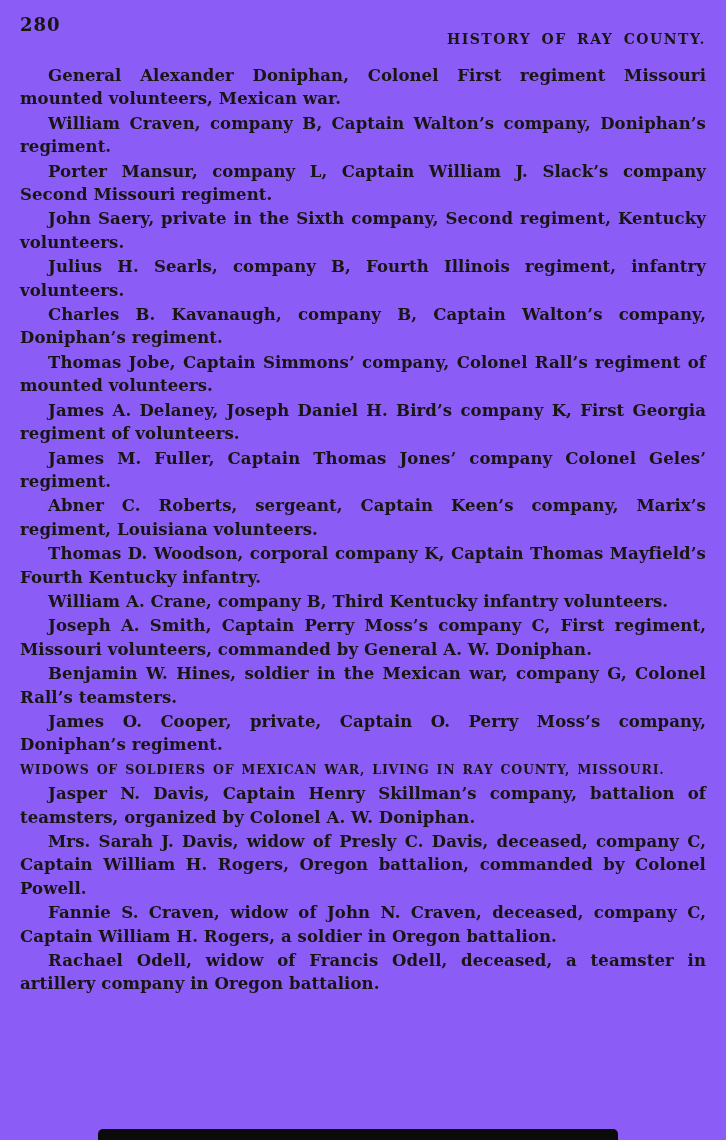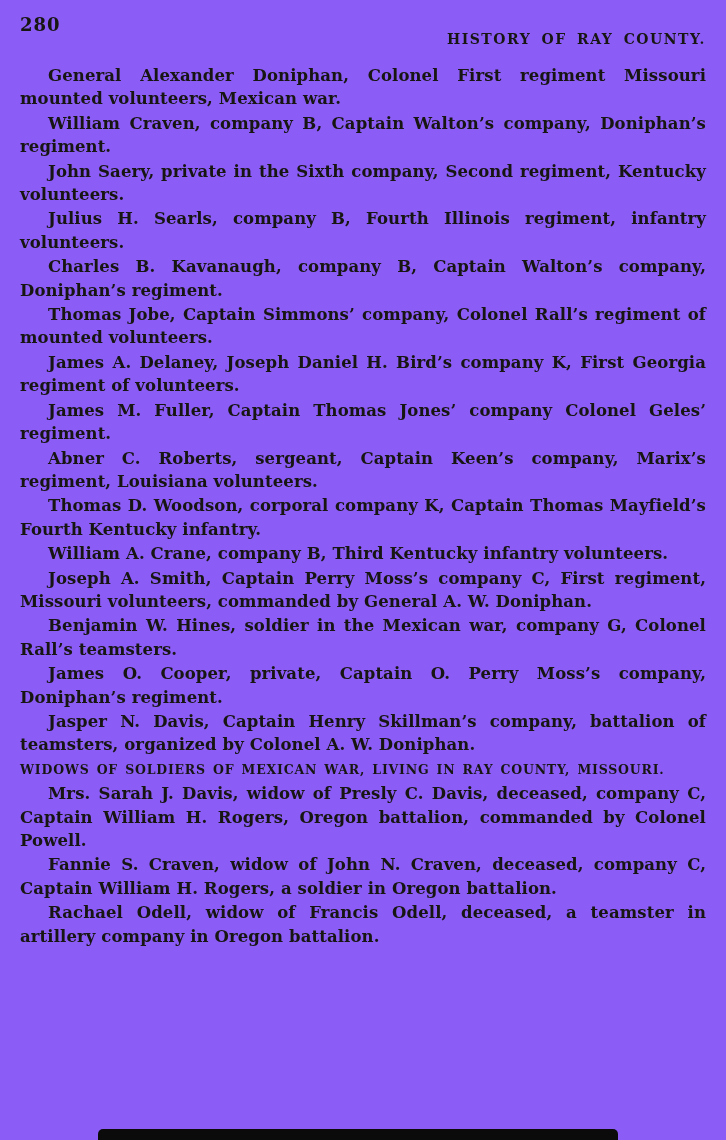--- a/index.html
+++ b/index.html
@@ -81,34 +81,35 @@
 <div class="page">
 
   <div class="page-header">
     <span class="page-number">280</span>
     <span class="running-title">HISTORY OF RAY COUNTY.</span>
   </div>
 
   <div class="page-text">
       <p class="para indent">General Alexander Doniphan, Colonel First regiment Missouri mounted volunteers, Mexican war.</p>
       <p class="para indent">William Craven, company B, Captain Walton’s company, Doniphan’s regiment.</p>
+      <p class="para indent">Porter Mansur, company L, Captain William J. Slack’s company Second Missouri regiment.</p>
       <p class="para indent">John Saery, private in the Sixth company, Second regiment, Kentucky volunteers.</p>
       <p class="para indent">Julius H. Searls, company B, Fourth Illinois regiment, infantry volunteers.</p>
       <p class="para indent">Charles B. Kavanaugh, company B, Captain Walton’s company, Doniphan’s regiment.</p>
       <p class="para indent">Thomas Jobe, Captain Simmons’ company, Colonel Rall’s regiment of mounted volunteers.</p>
       <p class="para indent">James A. Delaney, Joseph Daniel H. Bird’s company K, First Georgia regiment of volunteers.</p>
       <p class="para indent">James M. Fuller, Captain Thomas Jones’ company Colonel Geles’ regiment.</p>
       <p class="para indent">Abner C. Roberts, sergeant, Captain Keen’s company, Marix’s regiment, Louisiana volunteers.</p>
       <p class="para indent">Thomas D. Woodson, corporal company K, Captain Thomas Mayfield’s Fourth Kentucky infantry.</p>
       <p class="para indent">William A. Crane, company B, Third Kentucky infantry volunteers.</p>
       <p class="para indent">Joseph A. Smith, Captain Perry Moss’s company C, First regiment, Missouri volunteers, commanded by General A. W. Doniphan.</p>
       <p class="para indent">Benjamin W. Hines, soldier in the Mexican war, company G, Colonel Rall’s teamsters.</p>
       <p class="para indent">James O. Cooper, private, Captain O. Perry Moss’s company, Doniphan’s regiment.</p>
+      <p class="para section-heading">WIDOWS OF SOLDIERS OF MEXICAN WAR, LIVING IN RAY COUNTY, MISSOURI.</p>
       <p class="para indent">Jasper N. Davis, Captain Henry Skillman’s company, battalion of teamsters, organized by Colonel A. W. Doniphan.</p>
-      <p class="para section-heading">WIDOWS OF SOLDIERS OF MEXICAN WAR, LIVING IN RAY COUNTY, MISSOURI.</p>
       <p class="para indent">Mrs. Sarah J. Davis, widow of Presly C. Davis, deceased, company C, Captain William H. Rogers, Oregon battalion, commanded by Colonel Powell.</p>
       <p class="para indent">Fannie S. Craven, widow of John N. Craven, deceased, company C, Captain William H. Rogers, a soldier in Oregon battalion.</p>
       <p class="para indent">Rachael Odell, widow of Francis Odell, deceased, a teamster in artillery company in Oregon battalion.</p>
     </div>
 
   <div class="scan-artifact-bar"></div>
 
 </div>
 
 </body></html>

